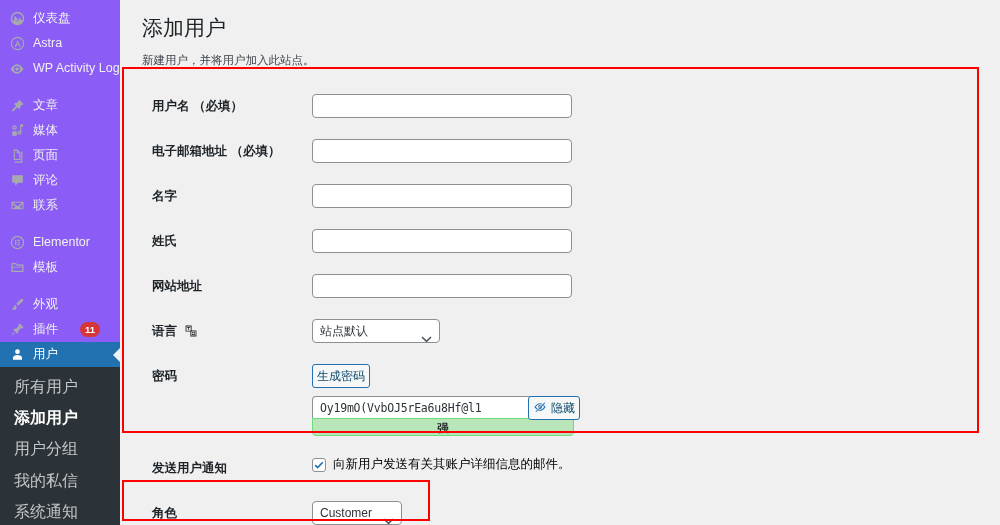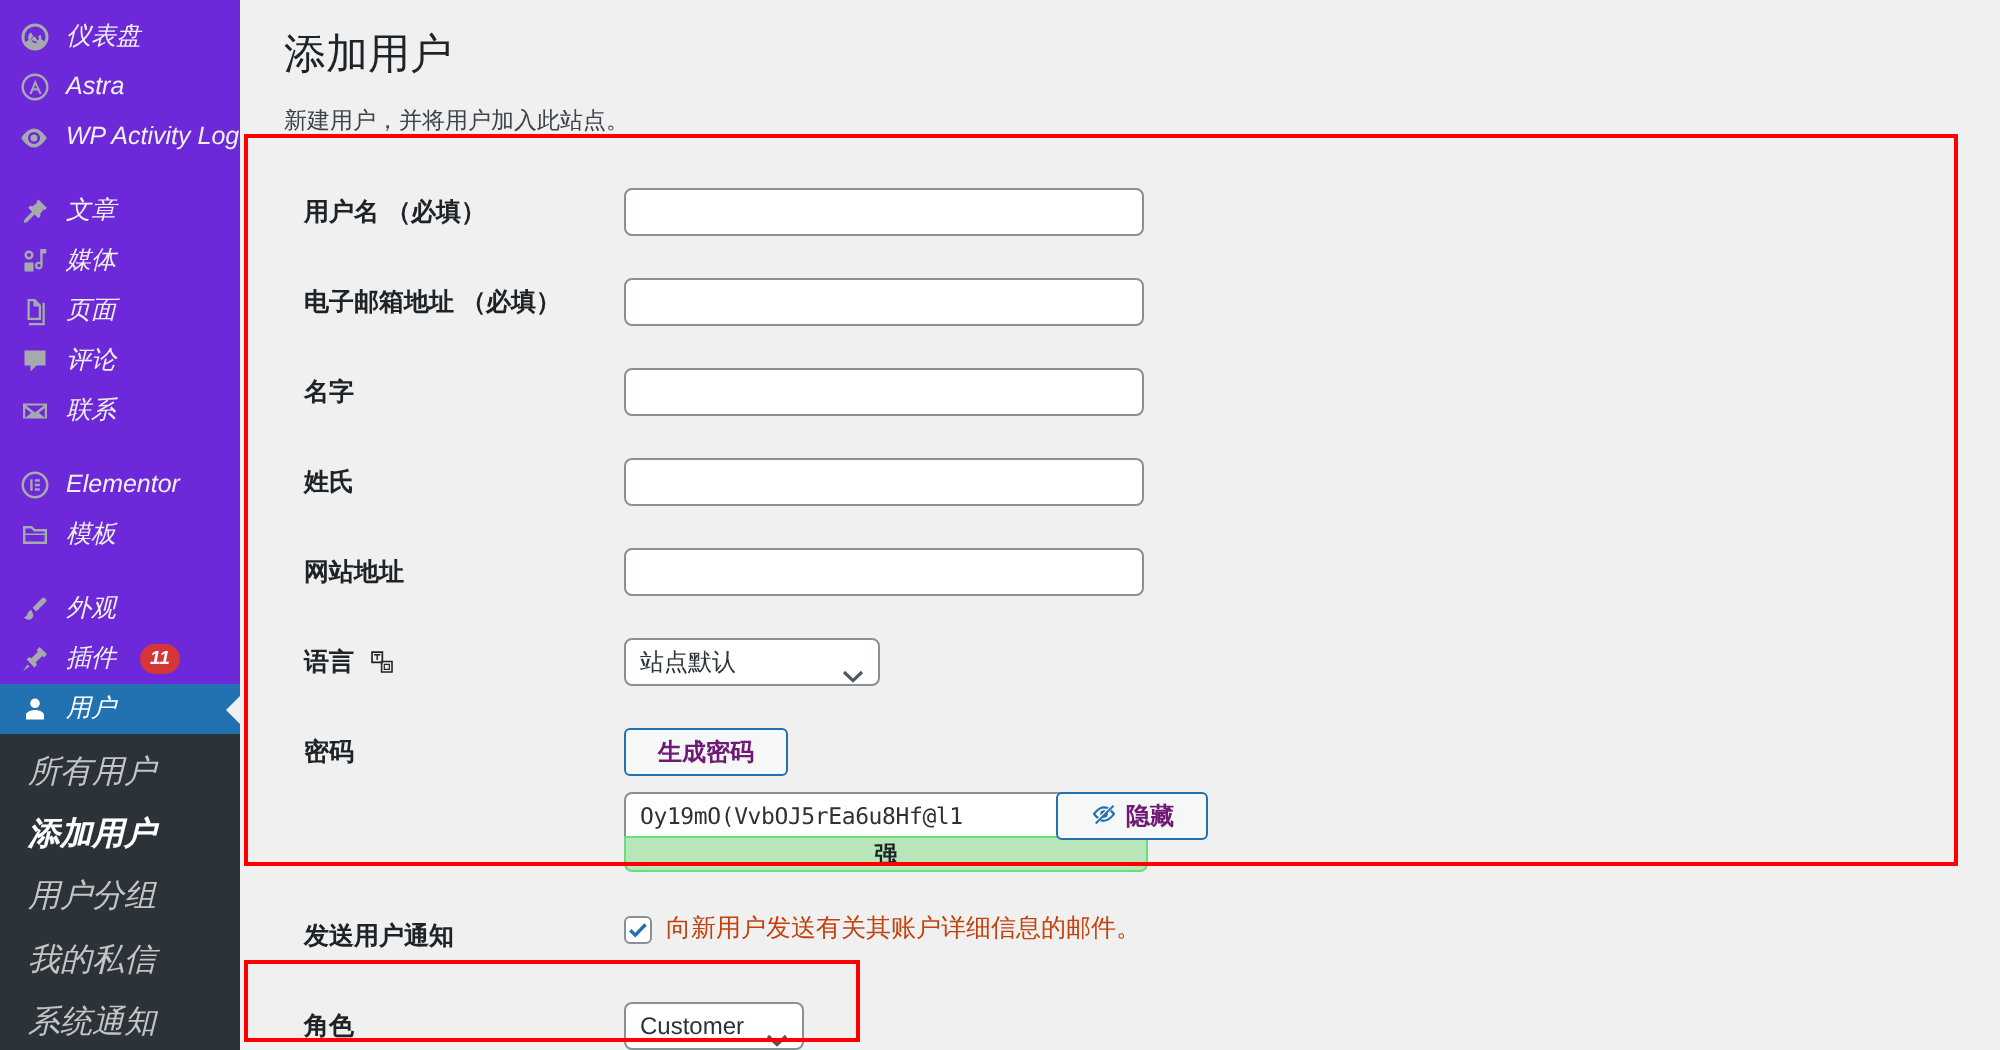--- a/index.html
+++ b/index.html
@@ -7,25 +7,24 @@
     width: 1000px; height: 525px;
     overflow: hidden;
     font-family: "Liberation Sans", "DejaVu Sans", sans-serif;
     background: #f0f0f1;
   }
   #app { position: relative; width: 1000px; height: 525px; display: flex; }
 
   
   #sidebar {
     width: 120px; height: 432px;
-    background: #6d28d9;
+    background: #8b5cf6;
     flex: 0 0 120px;
     position: relative;
     padding-top: 6px;
-    font-style: italic;
   }
   .nav-item {
     position: relative;
     display: flex;
     align-items: center;
     height: 25px;
     padding-left: 8px;
     color: #f0f0f1;
     font-size: 12.5px;
     white-space: nowrap;
@@ -49,21 +48,21 @@
   .nav-item.active .arrow {
     position: absolute;
     right: -1px; top: 50%;
     transform: translateY(-50%);
     width: 0; height: 0;
     border-top: 8px solid transparent;
     border-bottom: 8px solid transparent;
     border-right: 8px solid #f0f0f1;
   }
   .badge {
-    margin-left: 12px;
+    margin-left: 22px;
     background: #d63638;
     color: #fff;
     border-radius: 9px;
     font-size: 9.5px;
     line-height: 1;
     padding: 3px 5px 3px 5px;
     font-weight: 600;
   }
   #submenu { background: #2c3338; padding: 4px 0 6px 0; }
   .sub-item {
@@ -145,30 +144,29 @@
     right: 8px; top: 50%;
     margin-top: -2px;
     pointer-events: none;
     color: #50575e;
   }
   .btn-secondary {
     display: inline-flex;
     align-items: center;
     gap: 4px;
     height: 24px;
-    padding: 0 16px;
+    padding: 0 4px;
     background: #f6f7f7;
     border: 1px solid #2271b1;
     border-radius: 3px;
-    color: #701a75;
+    color: #0c4a6e;
     font-size: 12px;
     font-family: "Liberation Sans", sans-serif;
     cursor: pointer;
     line-height: 1;
-    font-weight: bold;
   }
   .pw-row-wrap { display: flex; align-items: flex-start; gap: 8px; }
   .pw-stack { width: 208px; }
   .pw-field {
     width: 262px; height: 22px;
     border: 1px solid #8c8f94;
     border-bottom: none;
     border-radius: 4px 4px 0 0;
     background: #fff;
     font-size: 11.5px;
@@ -184,21 +182,21 @@
     text-align: center;
     font-size: 11.5px;
     font-weight: bold;
     color: #1d2327;
     background: #b8e6b8;
     border: 1px solid #68de7c;
     border-radius: 0 0 4px 4px;
   }
   .lang-icon { display: inline-block; margin-left: 5px; vertical-align: -2px; }
 
-  .cb-line { display: flex; align-items: center; gap: 7px; font-size: 12.5px; color: #c2410c; }
+  .cb-line { display: flex; align-items: center; gap: 7px; font-size: 12.5px; color: #000000; }
   .wp-checkbox {
     width: 14px; height: 14px;
     flex: 0 0 14px;
     border: 1px solid #8c8f94;
     border-radius: 3px;
     background: #fff;
     position: relative;
   }
   .wp-checkbox svg { position: absolute; left: 0px; top: 0px; }
 

